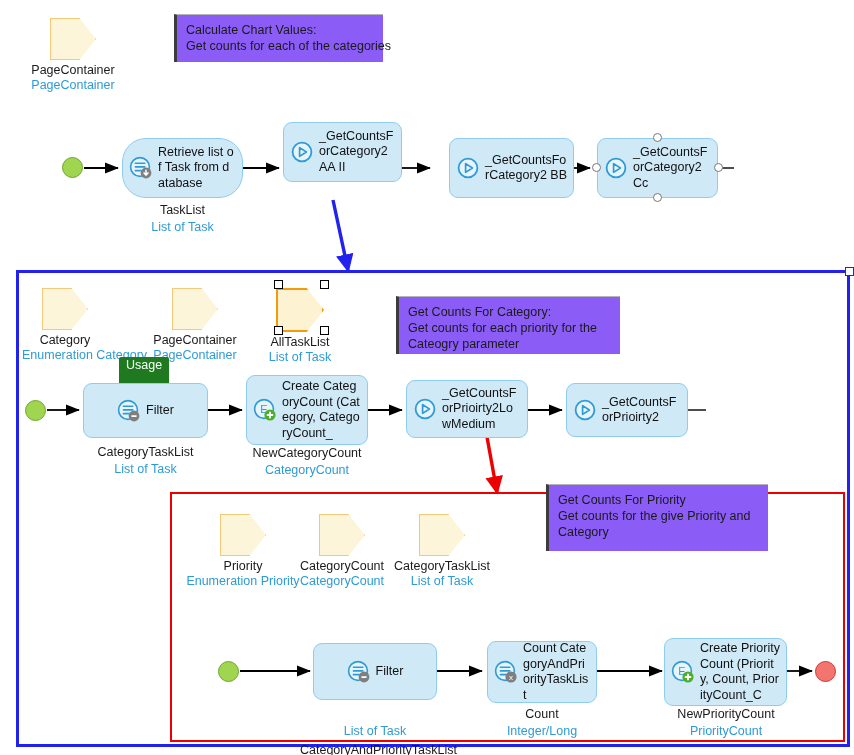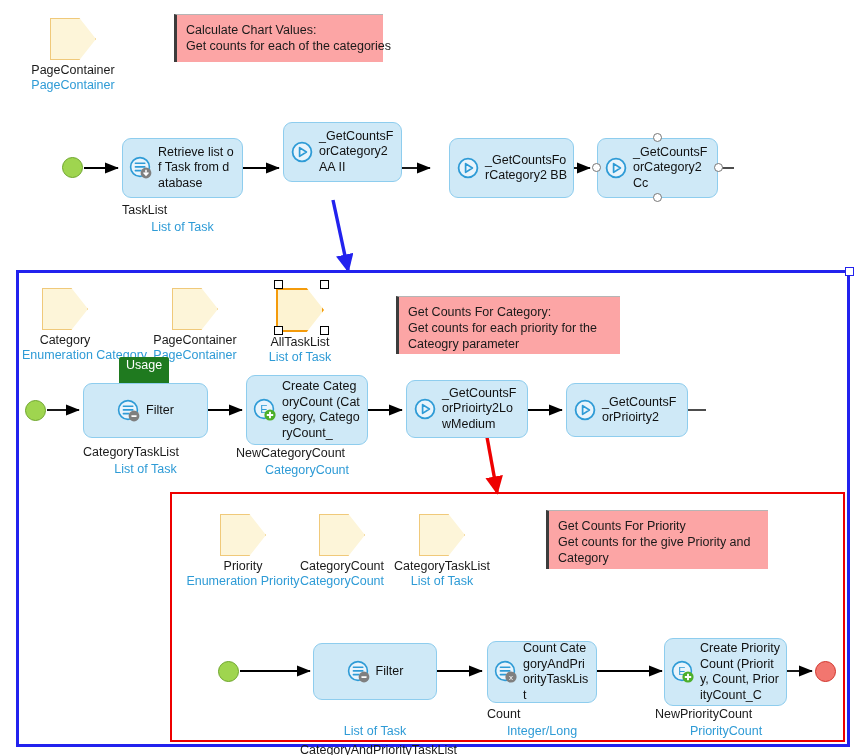--- a/index.html
+++ b/index.html
@@ -55,21 +55,21 @@
   .handle {
     position: absolute;
     width: 7px;
     height: 7px;
     background: #ffffff;
     border: 1.3px solid #000000;
   }
 
   
   .comment {
-    background: #fca5a5;
+    background: #8b5cf6;
     border-left: 3px solid #3c3c3c;
     border-top: 1px solid #b5b5b5;
     padding: 7px 10px 8px 9px;
     font-size: 12.5px;
     line-height: 16px;
     color: #1a1a1a;
     box-sizing: border-box;
   }
   .comment .cline { white-space: nowrap; }
 
@@ -98,21 +98,21 @@
   .node-label {
     font-size: 12.5px;
     line-height: 15.5px;
     color: #111111;
     word-break: break-all;
     flex: 1 1 auto;
   }
 
   .node-caption {
     position: absolute;
-    text-align: left;
+    text-align: center;
     font-size: 12.5px;
     color: #1a1a1a;
     white-space: nowrap;
   }
   .node-subcaption {
     position: absolute;
     text-align: center;
     font-size: 12.5px;
     color: #2e9bd6;
     white-space: nowrap;
@@ -226,21 +226,21 @@
     <div class="param-type">PageContainer</div>
   </div>
 
   <div class="abs comment" style="left:174px; top:14px; width:209px; height:48px;">
     <div class="cline">Calculate Chart Values:</div>
     <div class="cline">Get counts for each of the categories</div>
   </div>
 
   <div class="abs start-node" style="left:62px; top:157px;"></div>
 
-  <div class="abs node" style="left:122px; top:138px; width:121px; height:60px;">
+  <div class="abs node" style="left:122px; top:138px; width:121px; height:60px;border-radius:24px;">
     <div class="node-inner">
       <div class="node-icon">
         <svg width="24" height="24" viewBox="0 0 24 24">
           <circle cx="11" cy="11" r="9.4" fill="#e8f4fc" stroke="#2e9bd6" stroke-width="1.6"></circle>
           <rect x="5.6" y="6.4" width="11" height="1.7" rx="0.8" fill="#2e9bd6"></rect>
           <rect x="5.6" y="10.1" width="11" height="1.7" rx="0.8" fill="#2e9bd6"></rect>
           <rect x="5.6" y="13.8" width="7" height="1.7" rx="0.8" fill="#2e9bd6"></rect>
           <circle cx="17" cy="17" r="5.4" fill="#7f7f7f"></circle>
           <path d="M17 13.8 L17 19 M14.6 16.6 L17 19.2 L19.4 16.6" stroke="#ffffff" stroke-width="1.5" fill="none"></path>
         </svg>
@@ -409,21 +409,21 @@
   </div>
 
   <div class="abs param-block" style="left:384px; top:514px; width:116px;">
     <div class="param-shape-wrap">
       <div class="param-shape"></div>
     </div>
     <div class="param-name">CategoryTaskList</div>
     <div class="param-type">List of Task</div>
   </div>
 
-  <div class="abs comment" style="left:546px; top:510px; width:222px; height:59px;">
+  <div class="abs comment" style="left:546px; top:484px; width:222px; height:67px;">
     <div class="cline">Get Counts For Priority</div>
     <div class="cline">Get counts for the give Priority and</div>
     <div class="cline">Category</div>
   </div>
 
   <div class="abs start-node" style="left:218px; top:661px;"></div>
 
   <div class="abs node" style="left:313px; top:643px; width:124px; height:57px;">
     <div class="node-inner" style="justify-content:center;">
       <div class="node-icon">

